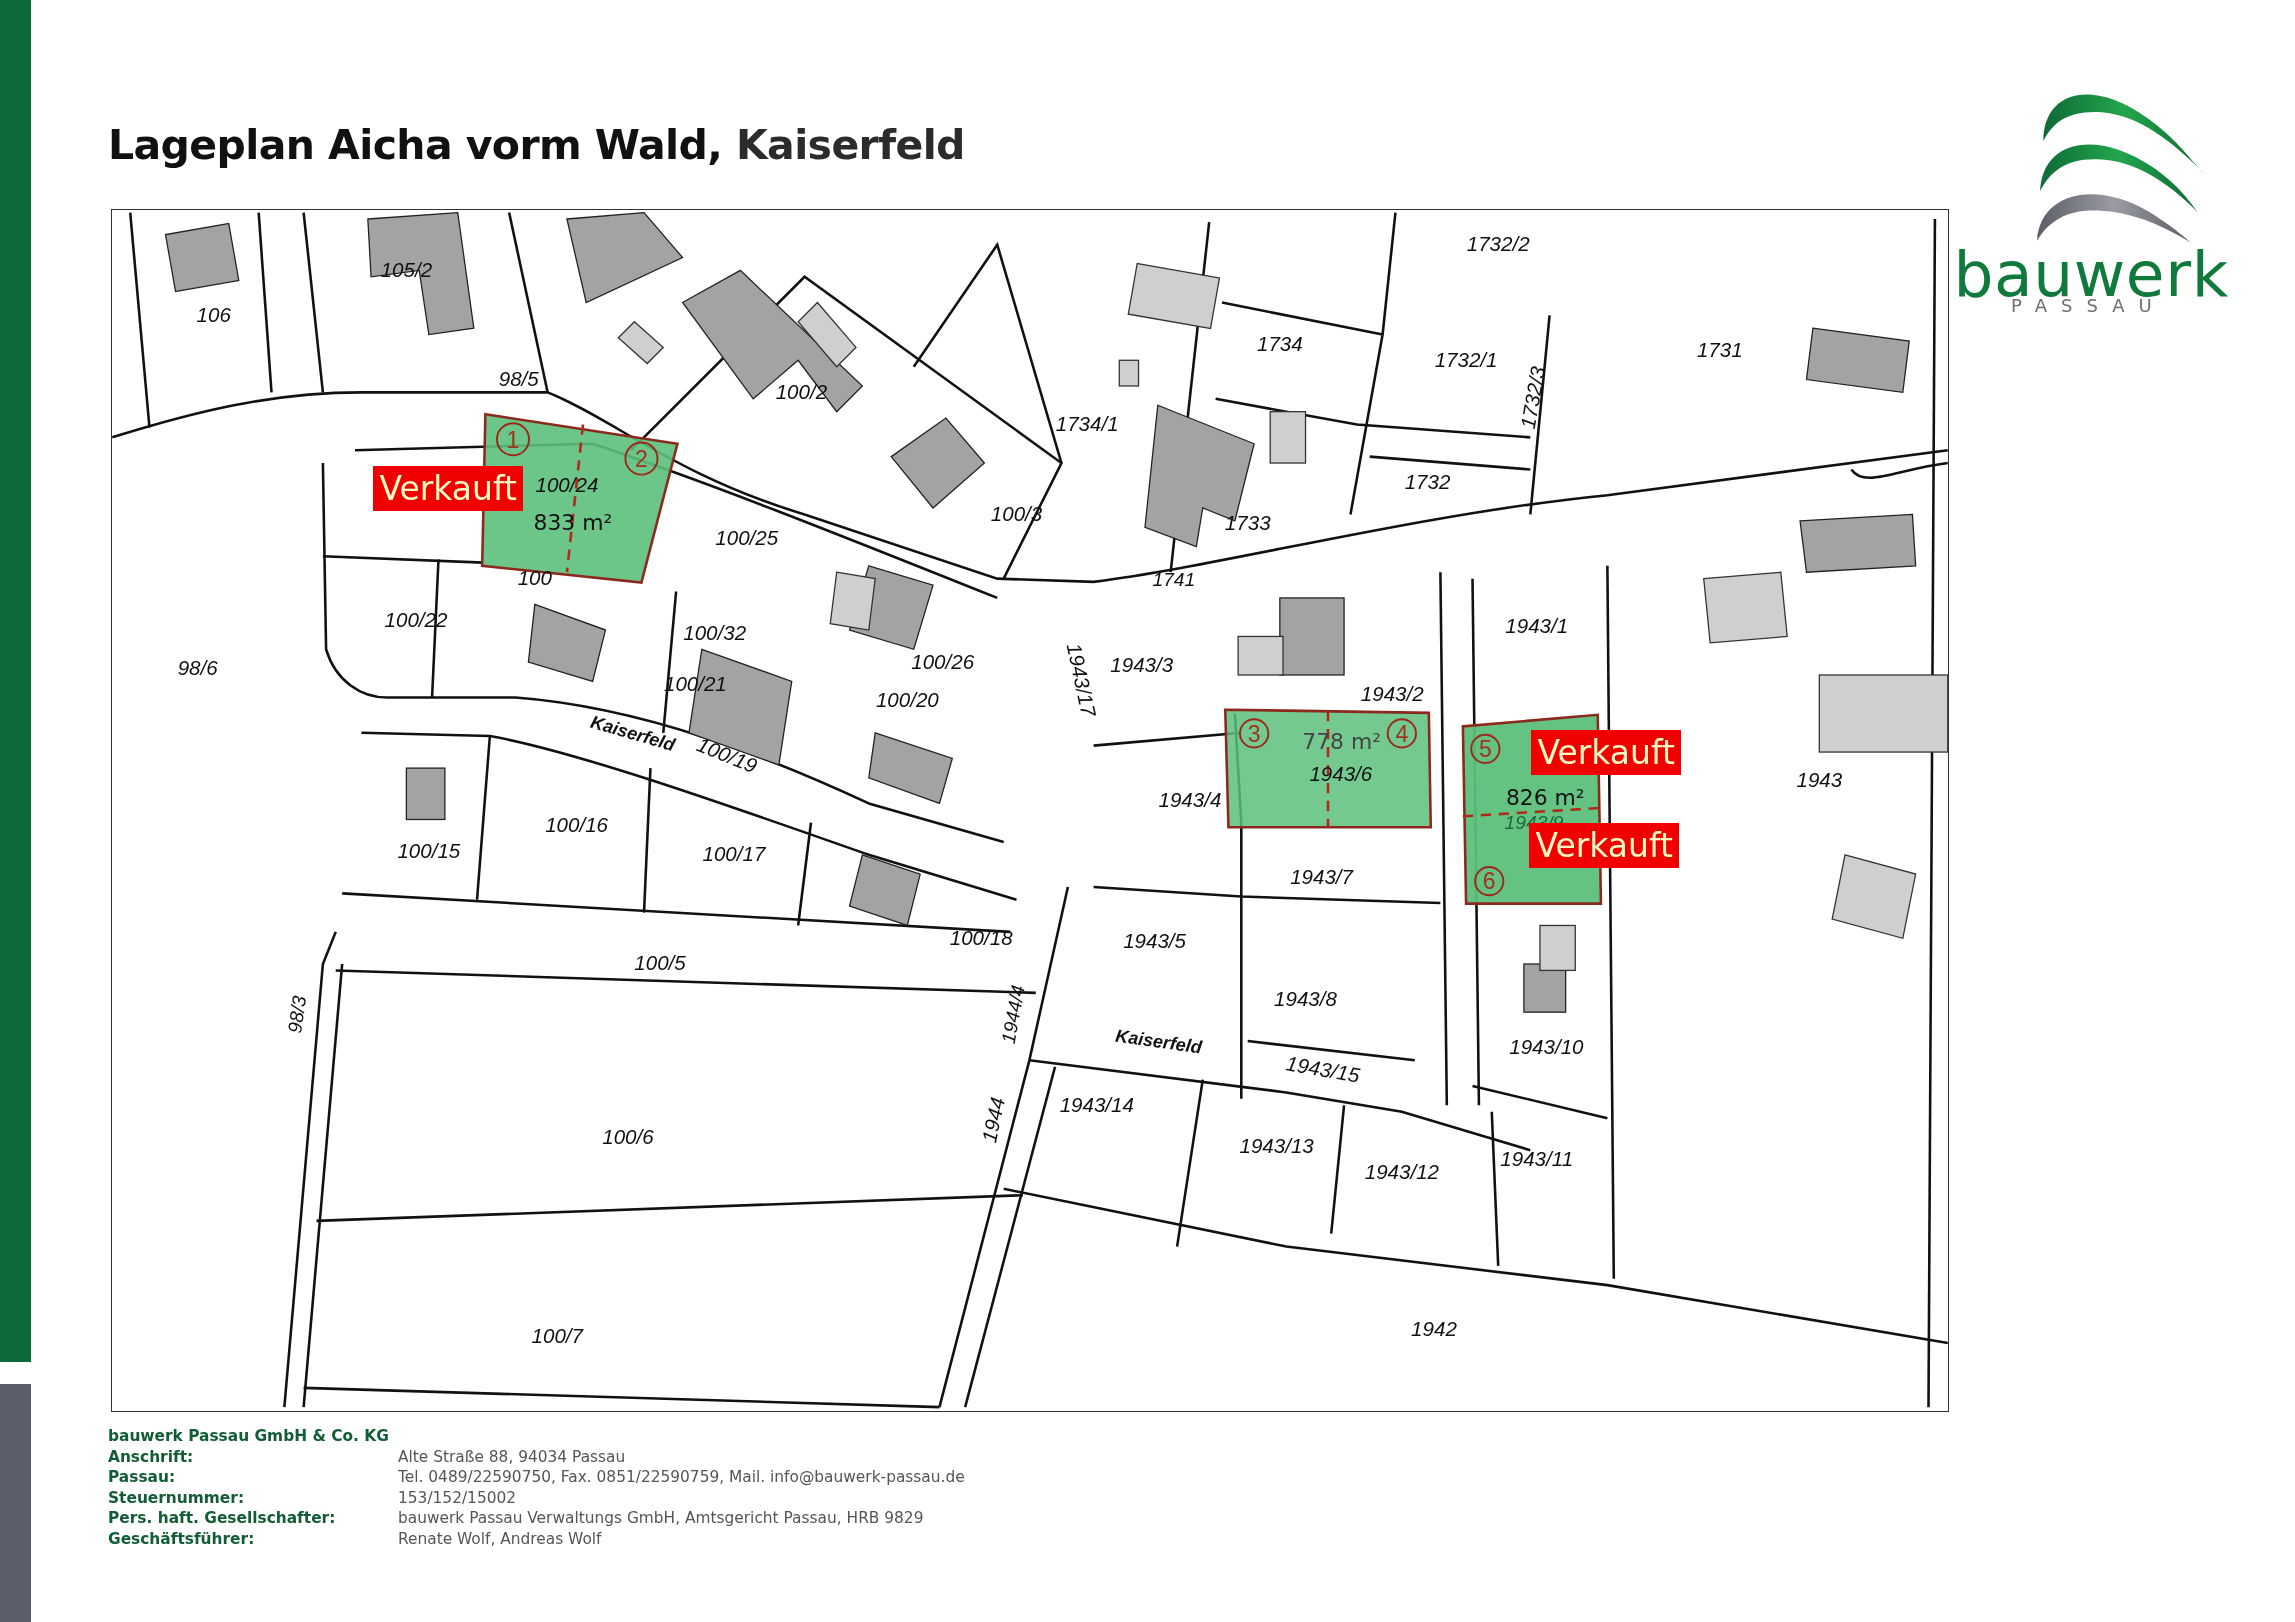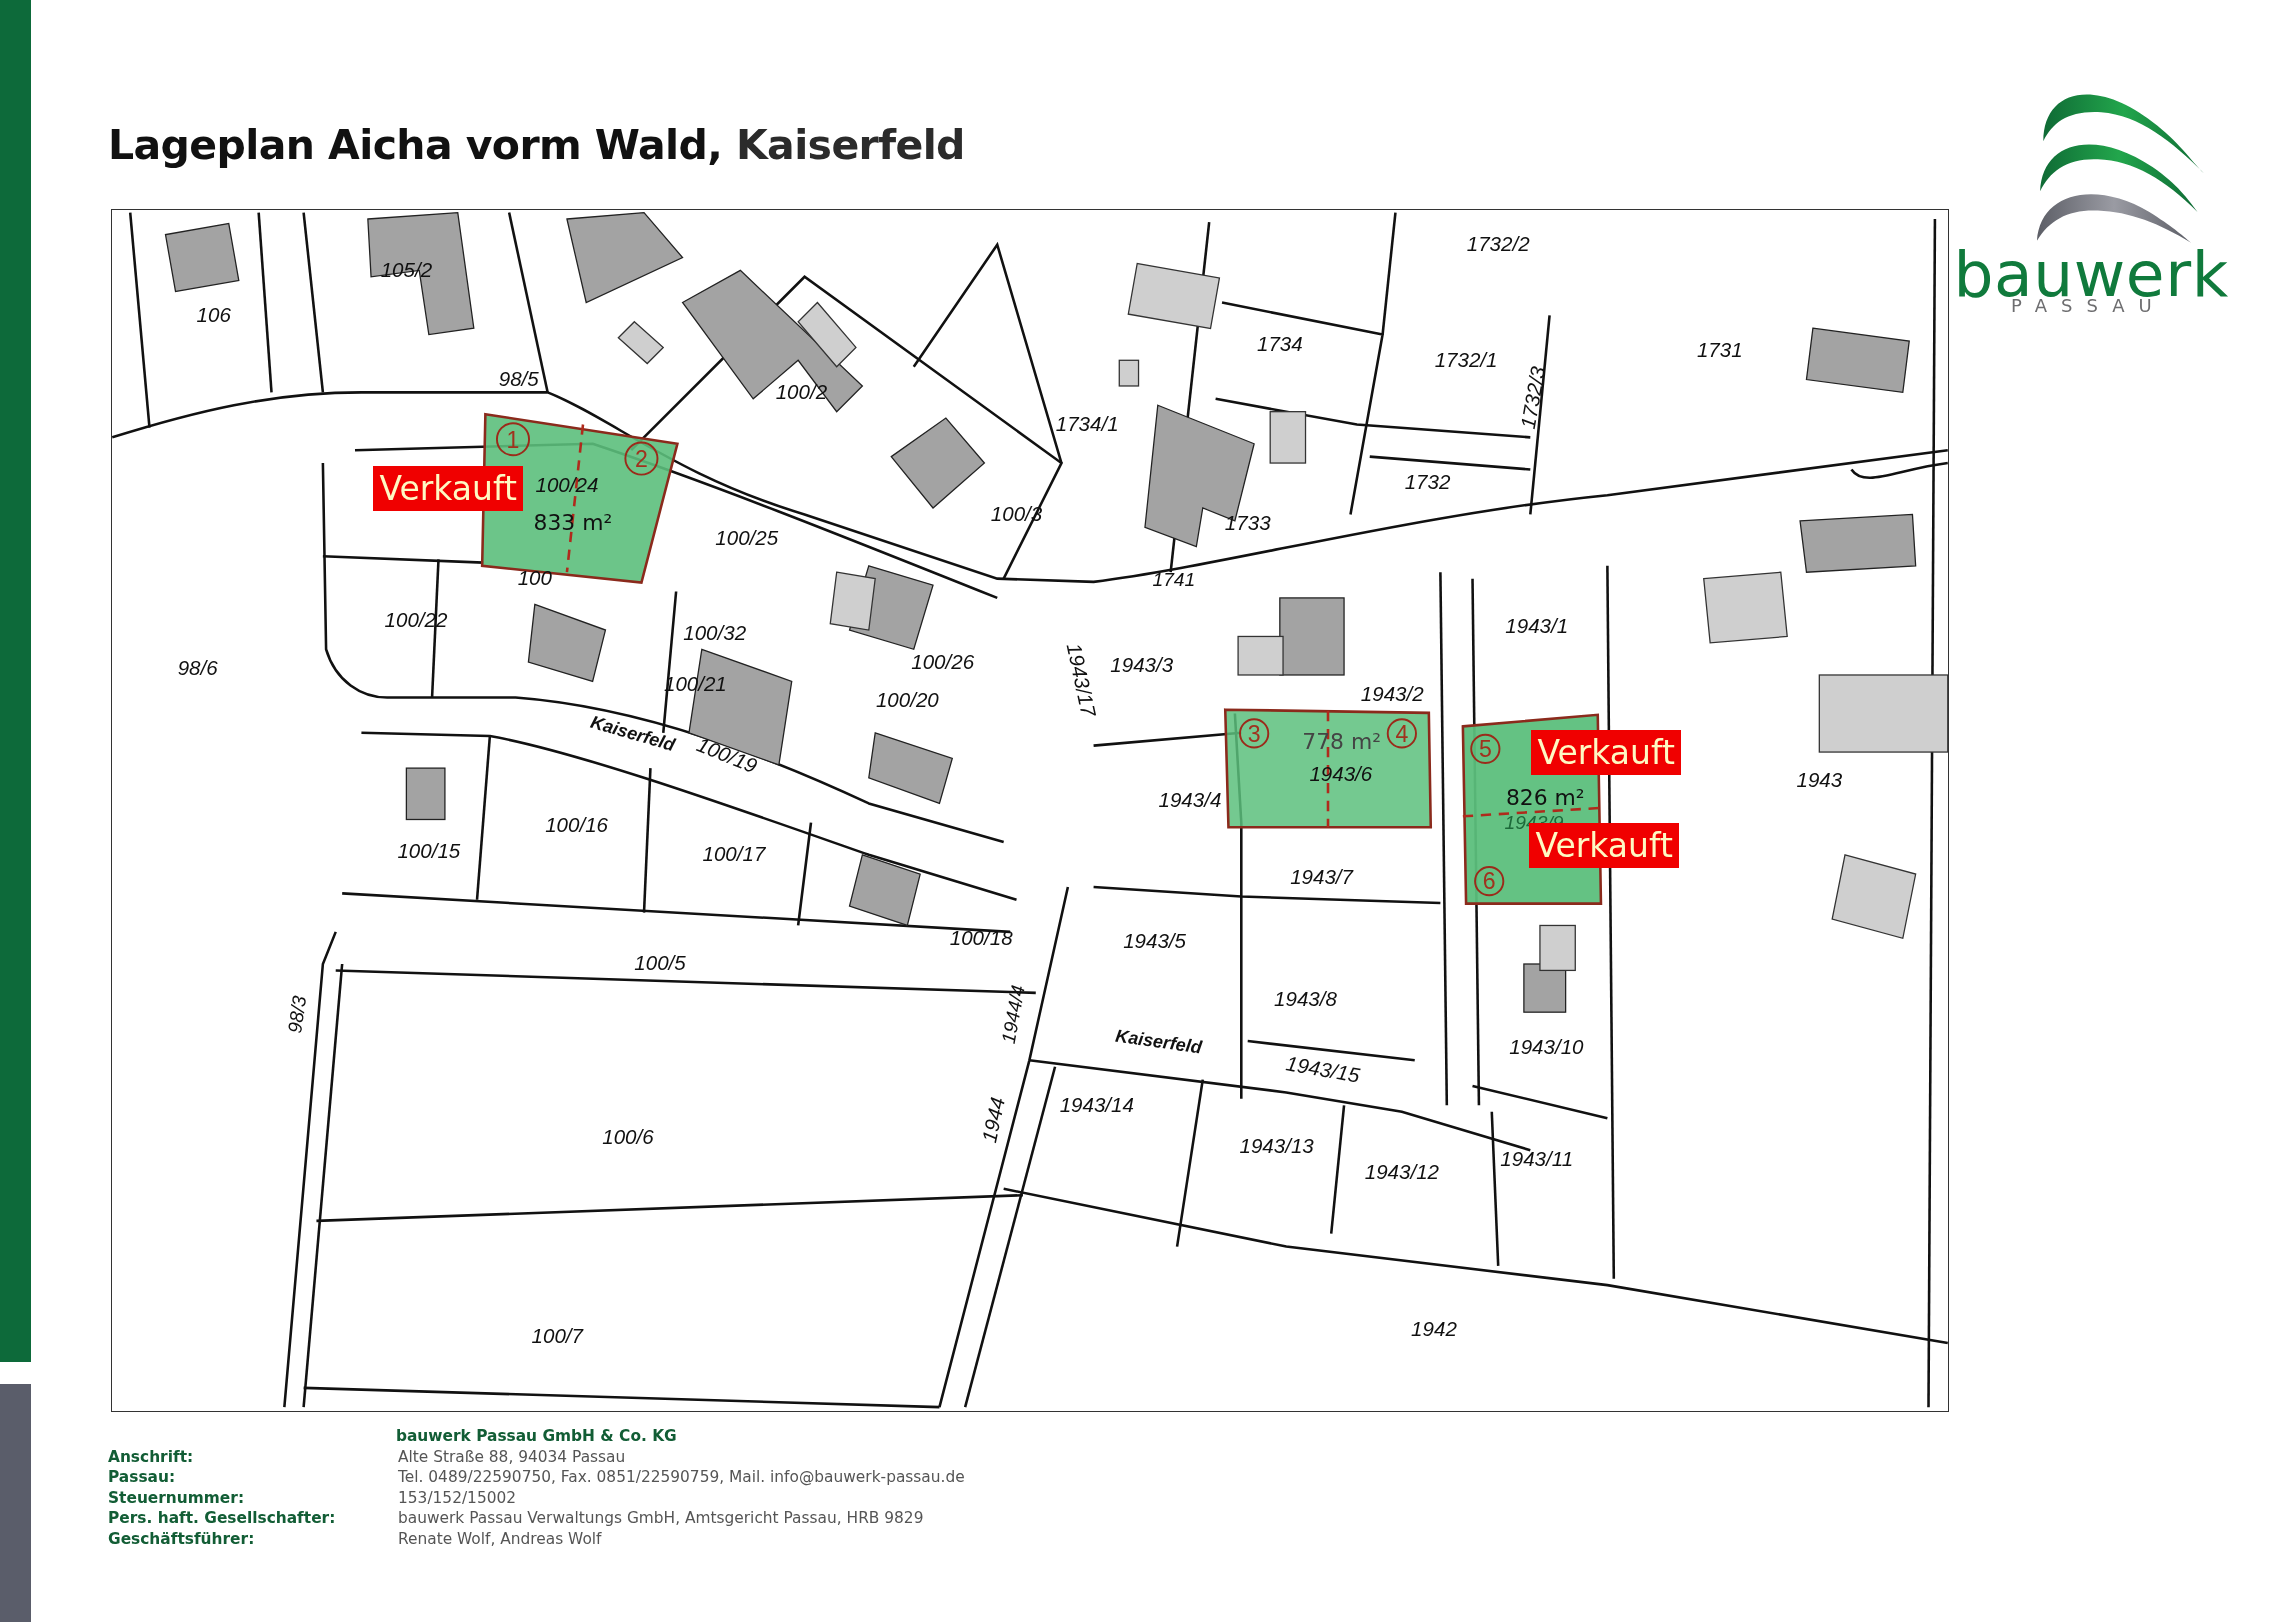--- a/index.html
+++ b/index.html
@@ -9,21 +9,21 @@
   .title { position:absolute; left:108px; top:121px; font-family:"DejaVu Sans", sans-serif; font-weight:bold; font-size:41px; color:#111; letter-spacing:-0.6px; white-space:nowrap; }
   .title .sub { color:#2b2b2b; }
   .logo { position:absolute; left:1947px; top:77px; width:334px; height:244px; }
   .logo .word { position:absolute; left:6.4px; top:161px; font-family:"DejaVu Sans", sans-serif; font-size:63px; color:#107a3c; letter-spacing:0.6px; font-weight:normal; }
   .logo .city { position:absolute; left:64px; top:218px; font-family:"DejaVu Sans", sans-serif; font-size:18px; color:#6e6e70; letter-spacing:14px; }
   .map { position:absolute; left:111px; top:209px; width:1836px; height:1201px; border:1.3px solid #333; background:#fff; overflow:hidden; }
   .map svg { position:absolute; left:0; top:0; }
   .lbl { font-family:"Liberation Sans", sans-serif; font-style:italic; fill:#111; }
   .sold { position:absolute; background:#f00000; color:#fef9c3; font-family:"DejaVu Sans", sans-serif; font-size:33px; padding:2.6px 6.4px; line-height:40px; }
   .footer { position:absolute; left:108px; top:1426px; font-family:"DejaVu Sans", sans-serif; font-size:15.4px; line-height:20.6px; }
-  .footer .co { color:#125d35; font-weight:bold;text-align:center; }
+  .footer .co { color:#125d35; font-weight:bold; }
   .frow { display:flex; }
   .frow .k { width:290px; color:#125d35; font-weight:bold; }
   .frow .v { color:#555; }
 </style>
 </head>
 <body>
 
 <div class="bar-green"></div>
 <div class="bar-gray"></div>
 

